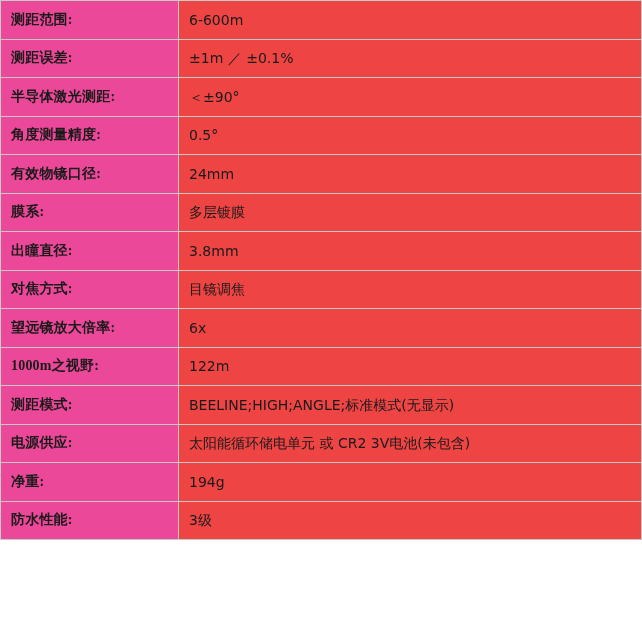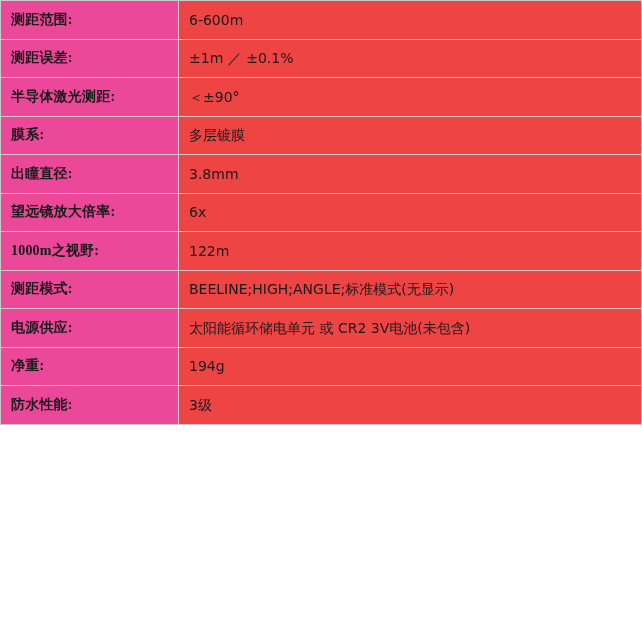--- a/index.html
+++ b/index.html
@@ -54,26 +54,38 @@
     </tr>
     <tr>
       <td class="cell-label">测距误差:</td>
       <td class="cell-value">±1m ／ ±0.1%</td>
     </tr>
     <tr>
       <td class="cell-label">半导体激光测距:</td>
       <td class="cell-value">＜±90°</td>
     </tr>
     <tr>
+      <td class="cell-label">角度测量精度:</td>
+      <td class="cell-value">0.5°</td>
+    </tr>
+    <tr>
+      <td class="cell-label">有效物镜口径:</td>
+      <td class="cell-value">24mm</td>
+    </tr>
+    <tr>
       <td class="cell-label">膜系:</td>
       <td class="cell-value">多层镀膜</td>
     </tr>
     <tr>
       <td class="cell-label">出瞳直径:</td>
       <td class="cell-value">3.8mm</td>
+    </tr>
+    <tr>
+      <td class="cell-label">对焦方式:</td>
+      <td class="cell-value">目镜调焦</td>
     </tr>
     <tr>
       <td class="cell-label">望远镜放大倍率:</td>
       <td class="cell-value">6x</td>
     </tr>
     <tr>
       <td class="cell-label">1000m之视野:</td>
       <td class="cell-value">122m</td>
     </tr>
     <tr>

